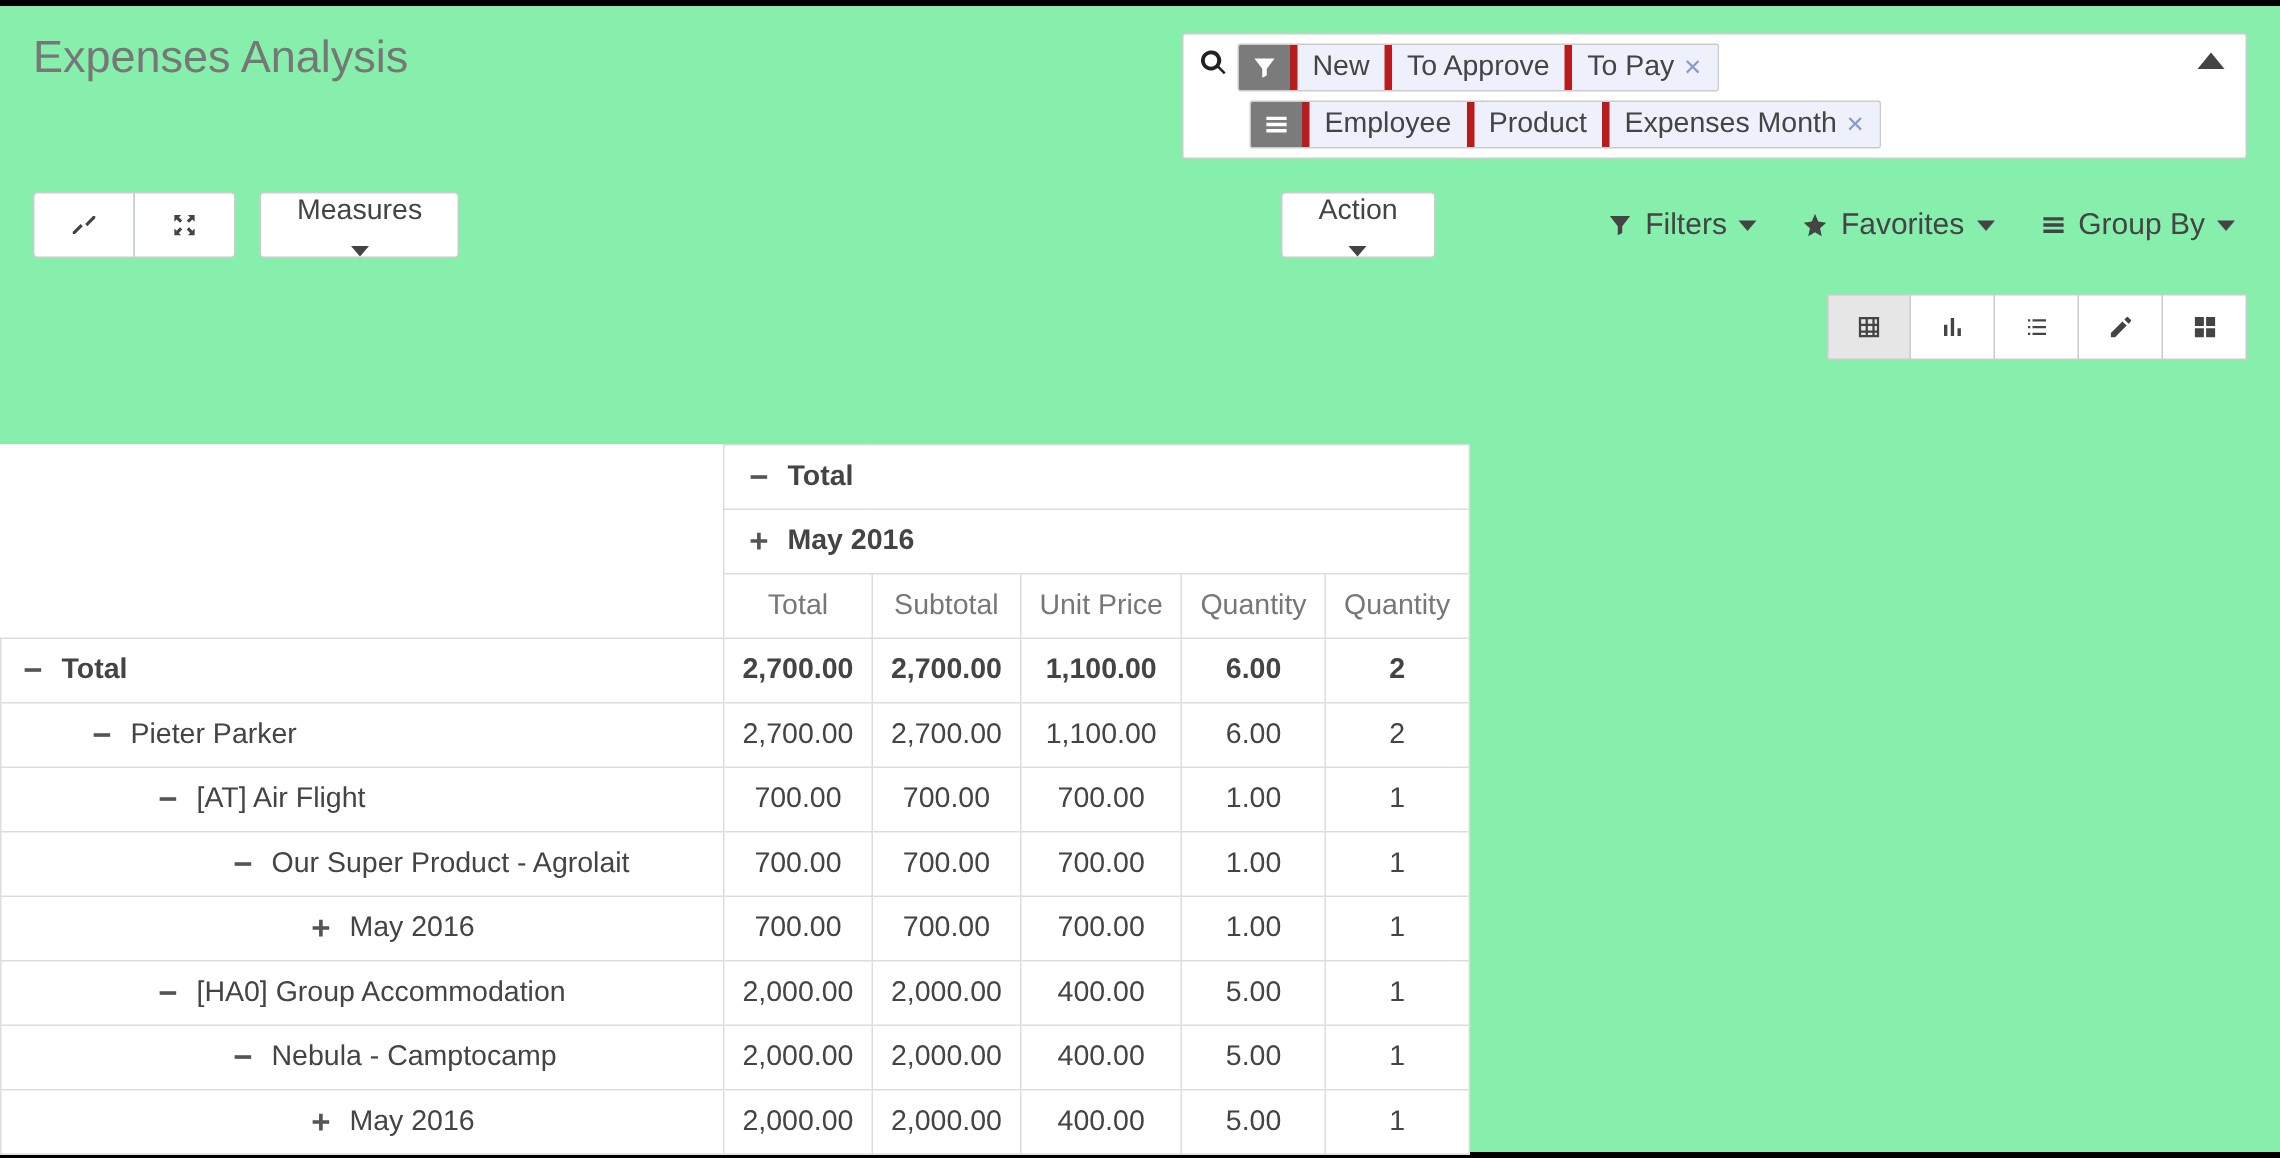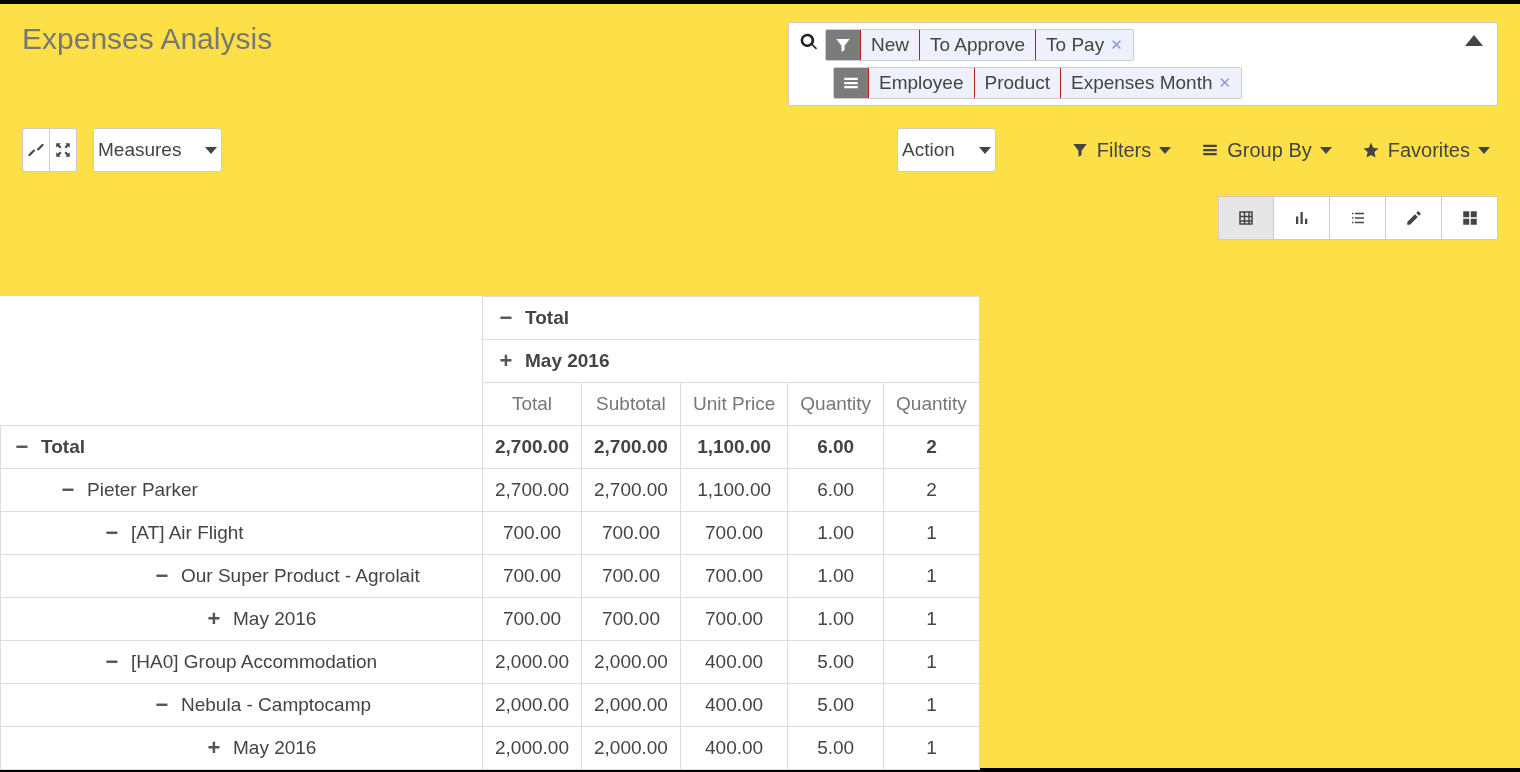--- a/index.html
+++ b/index.html
@@ -5,21 +5,21 @@
   * { box-sizing: border-box; margin: 0; padding: 0; }
   body {
     font-family: -apple-system, BlinkMacSystemFont, "Segoe UI", Helvetica, Arial, sans-serif;
     background: #eeeeee;
     color: #444;
     font-size: 16px;
   }
   .container {
     width: 1520px;
     height: 772px;
-    background: #fde047;
+    background: #86efac;
     border-top: 4px solid #000;
     border-bottom: 4px solid #000;
     position: relative;
   }
 
   
   .control-panel {
     padding: 18px 22px 14px 22px;
   }
   .cp-row1 { display:flex; align-items:flex-start; }
@@ -50,21 +50,21 @@
     background:#7b7b7b;
     color:#fff;
     display:flex; align-items:center; justify-content:center;
     padding:0 8px;
     min-width:32px;
   }
   .facet-item {
     background:#eef1fb;
     padding:4px 10px;
     color:#444;
-    border-left:1px solid #b91c1c;
+    border-left:5px solid #b91c1c;
     display:flex;align-items:center;gap:6px;
     font-size:19px;
   }
   .facet-item .x { color:#8899cc; cursor:pointer; font-size:15px;}
   .search-icon { font-size:22px; color:#222; padding:0 6px 0 2px; }
   .search-arrow {
     position:absolute; right:14px; top:12px;
     width:0;height:0;
     border-left:9px solid transparent;
     border-right:9px solid transparent;
@@ -72,25 +72,26 @@
   }
 
   
   .cp-row2 { display:flex; align-items:center; margin-top:22px; gap:16px;}
   .btn {
     background:#fff;
     border:1px solid #ccc;
     border-radius:3px;
     height:44px;
     display:flex; align-items:center; justify-content:center;
-    padding:0 4px;
+    padding:0 24px;
     font-size:19px;
     color:#444;
     cursor:pointer;
-    gap:24px;
+    gap:12px;
+    flex-direction:column;
   }
   .btn-group { display:flex; }
   .btn-group .btn { border-radius:0; border-right:none;}
   .btn-group .btn:first-child{ border-top-left-radius:3px;border-bottom-left-radius:3px;}
   .btn-group .btn:last-child{ border-top-right-radius:3px;border-bottom-right-radius:3px;border-right:1px solid #ccc;}
   .caret {
     width:0;height:0;
     border-left:6px solid transparent;
     border-right:6px solid transparent;
     border-top:7px solid #444;
@@ -225,44 +226,44 @@
               <path d="M3 3h6l-2 2 3 3-2 2-3-3-2 2V3zm18 0v6l-2-2-3 3-2-2 3-3-2-2h6zM3 21v-6l2 2 3-3 2 2-3 3 2 2H3zm18 0h-6l2-2-3-3 2-2 3 3 2-2v6z"></path>
             </svg>
         </div>
       </div>
       <div class="btn">
         <span>Measures</span>
           <span class="caret"></span>
       </div>
 
       <div class="push-right" style="display:flex;gap:14px;align-items:center;">
-        <div class="btn" style="margin-right:53px;">
+        <div class="btn" style="margin-right:92px;">
           <span>Action</span>
             <span class="caret"></span>
         </div>
 
         <div class="filter-btn">
           <svg class="i" viewBox="0 0 24 24">
               <path d="M3 4h18l-7 9v6l-4 2v-8z"></path>
             </svg>
           <span>Filters</span>
             <span class="caret"></span>
         </div>
         <div class="filter-btn">
           <svg class="i" viewBox="0 0 24 24">
+              <path d="M12 2l2.9 6.9L22 10l-5.5 4.8L18 22l-6-3.5L6 22l1.5-7.2L2 10l7.1-1.1z"></path>
+            </svg>
+          <span>Favorites</span>
+            <span class="caret"></span>
+        </div>
+        <div class="filter-btn">
+          <svg class="i" viewBox="0 0 24 24">
               <path d="M3 5h18v3H3zM3 10.5h18v3H3zM3 16h18v3H3z"></path>
             </svg>
           <span>Group By</span>
-            <span class="caret"></span>
-        </div>
-        <div class="filter-btn">
-          <svg class="i" viewBox="0 0 24 24">
-              <path d="M12 2l2.9 6.9L22 10l-5.5 4.8L18 22l-6-3.5L6 22l1.5-7.2L2 10l7.1-1.1z"></path>
-            </svg>
-          <span>Favorites</span>
             <span class="caret"></span>
         </div>
       </div>
     </div>
   </div>
 
   <div class="view-switch">
     <div class="view-btn active" title="Pivot">
       <svg class="i" viewBox="0 0 24 24">
           <path d="M3 3h18v18H3V3zm2 2v4h4V5H5zm6 0v4h4V5h-4zm6 0v4h2V5h-2zM5 11v4h4v-4H5zm6 0v4h4v-4h-4zm6 0v4h2v-4h-2zM5 17v2h4v-2H5zm6 0v2h4v-2h-4zm6 0v2h2v-2h-2z"></path>

